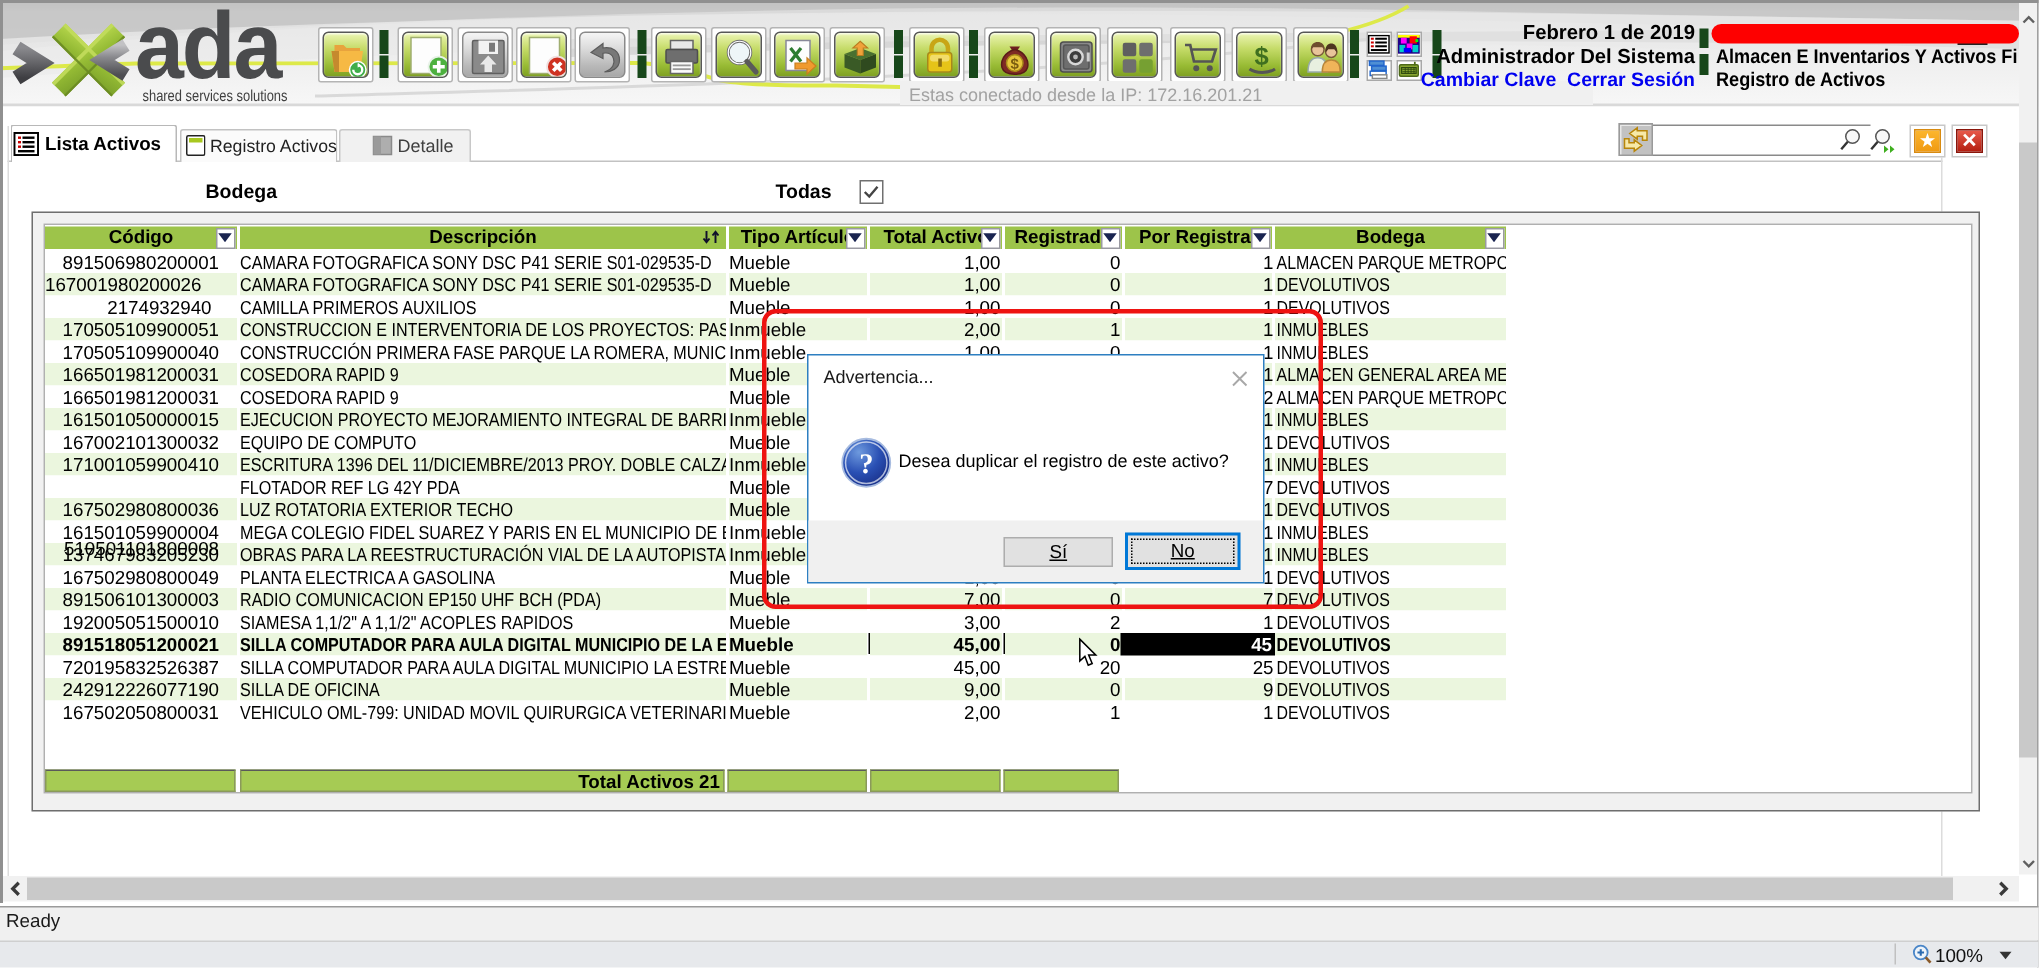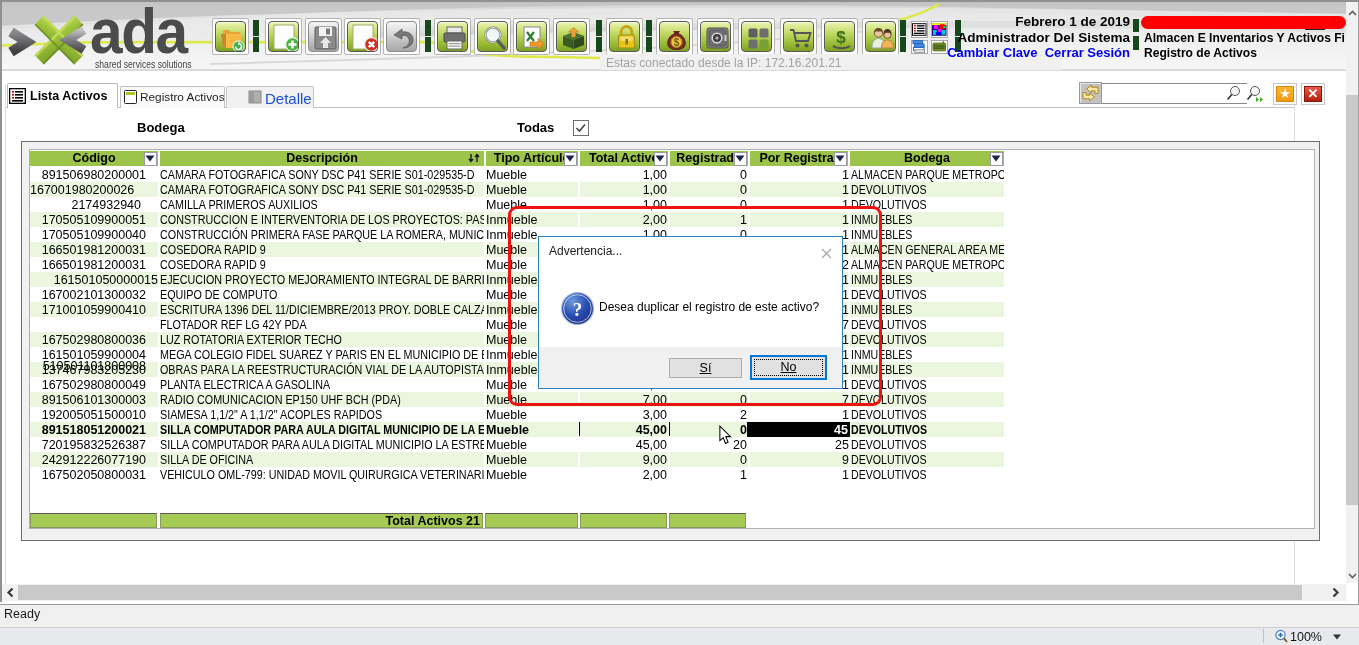--- a/index.html
+++ b/index.html
@@ -286,21 +286,21 @@
 <div class="ab" style="left:124px;top:90px;"><svg width="13" height="14" viewBox="0 0 13 14">
       <rect x="0.5" y="0.5" width="12" height="13" rx="1" fill="#fff" stroke="#222"></rect>
       <rect x="2" y="2" width="9" height="3" fill="#a8c820"></rect>
     </svg></div>
 <div class="ab" style="left:140px;top:90px;font-size:11.8px;color:#222;">Registro Activos</div>
 <div class="ab" style="left:226px;top:86px;width:88px;height:22px;background:#f1f1f1;border:1px solid #c8c8c8;border-bottom:none;border-radius:2px 2px 0 0;"></div>
 <div class="ab" style="left:248px;top:90px;"><svg width="14" height="14">
       <rect x="1" y="1" width="12" height="12" fill="#aeaeae" stroke="#8a8a8a"></rect>
       <rect x="1" y="1" width="5" height="12" fill="#9a9a9a"></rect>
     </svg></div>
-<div class="ab" style="left:265px;top:90px;font-size:15px;color:#1d4ed8;">Detalle</div>
+<div class="ab" style="left:265px;top:90px;font-size:12px;color:#404040;">Detalle</div>
 <div class="ab" style="left:7px;top:83px;width:111px;height:25px;background:#ffffff;border:1px solid #b8b8b8;border-bottom:none;border-radius:2px 2px 0 0;"></div>
 <div class="ab" style="left:9px;top:88px;"><svg width="17" height="16" viewBox="0 0 17 16">
       <rect x="0.5" y="0.5" width="16" height="15" fill="#fff" stroke="#000" stroke-width="1.6"></rect>
       <rect x="3" y="3" width="2" height="1.6" fill="#c00"></rect>
       <rect x="3" y="6" width="2" height="1.6" fill="#c00"></rect>
       <rect x="3" y="9" width="2" height="1.6" fill="#c00"></rect>
       <rect x="6" y="3" width="8" height="1.6" fill="#000"></rect>
       <rect x="6" y="6" width="8" height="1.6" fill="#000"></rect>
       <rect x="6" y="9" width="8" height="1.6" fill="#000"></rect>
       <rect x="3" y="12" width="11" height="1.6" fill="#000"></rect>
@@ -435,21 +435,21 @@
 <div class="grid-cell" style="left:670px;top:241.5px;width:78px;text-align:right;padding-right:1px;">2</div>
 <div class="grid-cell" style="left:750px;top:241.5px;width:99px;text-align:right;padding-right:0px;">1</div>
 <div class="grid-cell" style="left:850px;top:241.5px;width:154px;padding-left:1px;"><span style="display:inline-block;transform:scaleX(0.85);transform-origin:0 0;white-space:nowrap;">ALMACEN GENERAL AREA MEDICA</span></div>
 <div class="grid-cell" style="left:30px;top:256.5px;width:128px;text-align:right;padding-right:12px;">166501981200031</div>
 <div class="grid-cell" style="left:160px;top:256.5px;width:324px;"><span style="display:inline-block;transform:scaleX(0.86);transform-origin:0 0;white-space:nowrap;">COSEDORA RAPID 9</span></div>
 <div class="grid-cell" style="left:486px;top:256.5px;width:92px;">Mueble</div>
 <div class="grid-cell" style="left:580px;top:256.5px;width:88px;text-align:right;padding-right:1px;">2,00</div>
 <div class="grid-cell" style="left:670px;top:256.5px;width:78px;text-align:right;padding-right:1px;">0</div>
 <div class="grid-cell" style="left:750px;top:256.5px;width:99px;text-align:right;padding-right:0px;">2</div>
 <div class="grid-cell" style="left:850px;top:256.5px;width:154px;padding-left:1px;"><span style="display:inline-block;transform:scaleX(0.85);transform-origin:0 0;white-space:nowrap;">ALMACEN PARQUE METROPOLITANO</span></div>
-<div class="grid-cell" style="left:30px;top:271.5px;width:128px;text-align:right;">161501050000015</div>
+<div class="grid-cell" style="left:30px;top:271.5px;width:128px;text-align:right;padding-right:12px;">161501050000015</div>
 <div class="grid-cell" style="left:160px;top:271.5px;width:324px;"><span style="display:inline-block;transform:scaleX(0.86);transform-origin:0 0;white-space:nowrap;">EJECUCION PROYECTO MEJORAMIENTO INTEGRAL DE BARRIOS</span></div>
 <div class="grid-cell" style="left:486px;top:271.5px;width:92px;">Inmueble</div>
 <div class="grid-cell" style="left:580px;top:271.5px;width:88px;text-align:right;padding-right:1px;">1,00</div>
 <div class="grid-cell" style="left:670px;top:271.5px;width:78px;text-align:right;padding-right:1px;">0</div>
 <div class="grid-cell" style="left:750px;top:271.5px;width:99px;text-align:right;padding-right:0px;">1</div>
 <div class="grid-cell" style="left:850px;top:271.5px;width:154px;padding-left:1px;"><span style="display:inline-block;transform:scaleX(0.85);transform-origin:0 0;white-space:nowrap;">INMUEBLES</span></div>
 <div class="grid-cell" style="left:30px;top:286.5px;width:128px;text-align:right;padding-right:12px;">167002101300032</div>
 <div class="grid-cell" style="left:160px;top:286.5px;width:324px;"><span style="display:inline-block;transform:scaleX(0.86);transform-origin:0 0;white-space:nowrap;">EQUIPO DE COMPUTO</span></div>
 <div class="grid-cell" style="left:486px;top:286.5px;width:92px;">Mueble</div>
 <div class="grid-cell" style="left:580px;top:286.5px;width:88px;text-align:right;padding-right:1px;">1,00</div>

